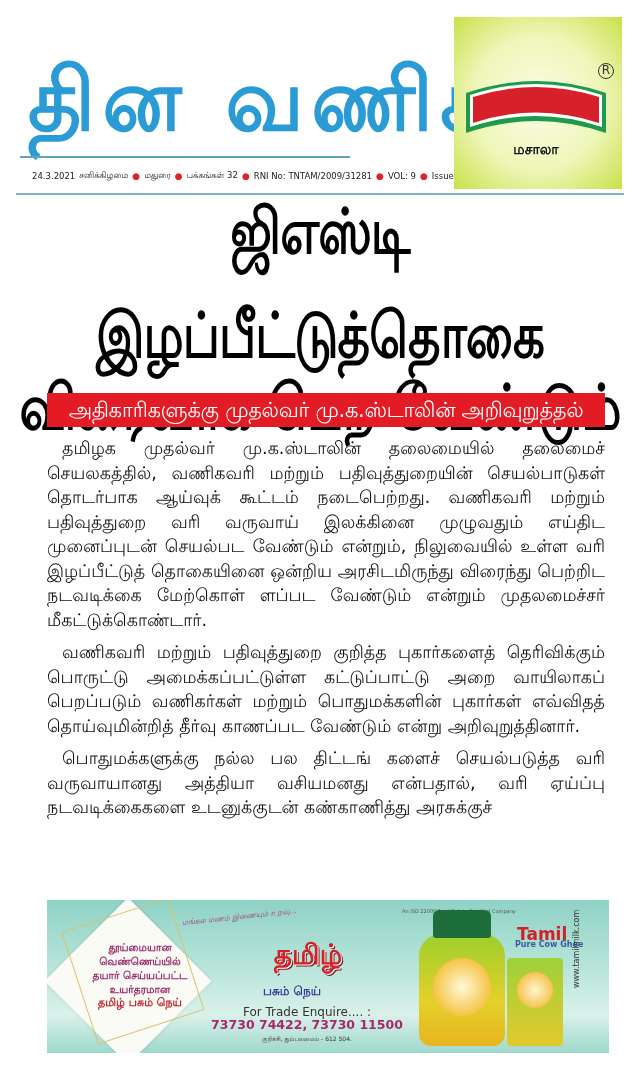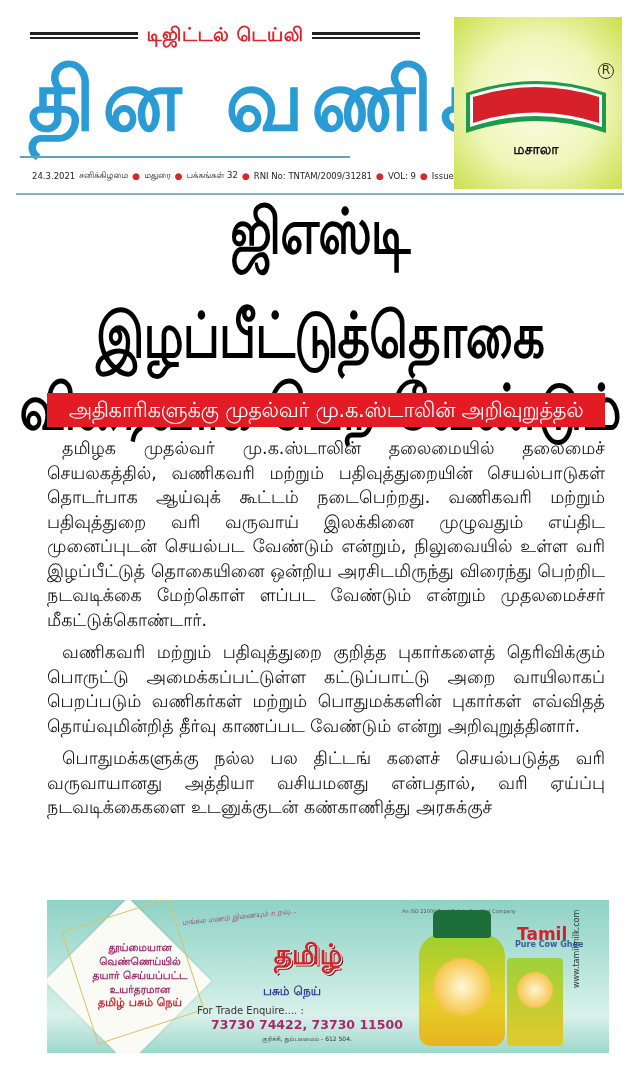--- a/index.html
+++ b/index.html
@@ -45,42 +45,37 @@
   .ghee-ad { position: absolute; left: 47px; top: 900px; width: 562px; height: 153px;
     background: linear-gradient(180deg, #8fd2c5 0%, #b9e5da 45%, #d9f1ea 75%, #9ed8cb 100%); overflow: hidden; }
   .ghee-diamond { position: absolute; left: 22px; top: 22px; width: 118px; height: 118px; background: #fbfbf6; transform: rotate(45deg); box-shadow: 0 0 3px rgba(0,0,0,0.15); }
   .ghee-diamond-frame { position: absolute; left: 30px; top: 12px; width: 112px; height: 118px; border: 1.5px solid #d8c36a; transform: rotate(-18deg); }
   .ghee-tag { position: absolute; left: 28px; top: 40px; width: 130px; text-align: center; font-size: 10.5px; line-height: 14px; color: #9b2a6c; font-weight: bold; }
   .ghee-tag .strong { color: #c1202c; font-size: 11px; }
   .ghee-script { position: absolute; left: 135px; top: 12px; font-size: 7.5px; color: #a03a7a; font-style: italic; line-height: 10px; transform: rotate(-6deg); }
   .ghee-brand { position: absolute; left: 176px; top: 38px; width: 170px; text-align: center; color: #d31f26; font-weight: bold; font-size: 28px; font-family: "DejaVu Serif", serif; text-shadow: 1px 1px 0 #fff, 2px 2px 0 #7a1115; }
   .ghee-brand-sub { position: absolute; left: 160px; top: 84px; width: 170px; text-align: center; color: #3b3a96; font-size: 12px; font-weight: bold; }
   .ghee-iso { position: absolute; left: 355px; top: 8px; font-size: 5px; color: #555; }
-  .ghee-trade { position: absolute; left: 150px; top: 105px; width: 220px; text-align: left; font-size: 10px; color: #333; }
+  .ghee-trade { position: absolute; left: 150px; top: 105px; width: 220px; text-align: center; font-size: 12px; color: #333; }
   .ghee-phone { position: absolute; left: 140px; top: 117px; width: 240px; text-align: center; font-size: 12.5px; color: #a8286e; font-weight: bold; }
   .ghee-addr { position: absolute; left: 150px; top: 135px; width: 220px; text-align: center; font-size: 6px; color: #333; }
   .ghee-jar { position: absolute; left: 372px; top: 10px; width: 86px; height: 138px; }
   .jar-lid { position: absolute; left: 14px; top: 0; width: 58px; height: 28px; background: #1d6e3a; border-radius: 6px 6px 3px 3px; }
   .jar-body { position: absolute; left: 0; top: 24px; width: 86px; height: 112px; background: linear-gradient(180deg, #9ccf2d 0%, #e4d02a 60%, #e7b51f 100%); border-radius: 22px 22px 12px 12px; }
   .jar-label { position: absolute; left: 14px; top: 48px; width: 58px; height: 58px; background: radial-gradient(circle, #fff8d8 0%, #f5c445 70%, #e08a1c 100%); border-radius: 50%; }
   .ghee-pouch { position: absolute; left: 460px; top: 58px; width: 56px; height: 88px; background: linear-gradient(180deg, #9ed13a 0%, #e3c92b 100%); border-radius: 4px; }
   .pouch-label { position: absolute; left: 10px; top: 14px; width: 36px; height: 36px; border-radius: 50%; background: radial-gradient(circle, #fff5cf 0%, #f3bd3e 80%); }
   .ghee-tamil { position: absolute; left: 470px; top: 24px; color: #d0222a; font-weight: bold; font-size: 17px; }
   .ghee-pure { position: absolute; left: 468px; top: 40px; color: #3a5aa0; font-size: 8px; font-weight: bold; }
   .ghee-web { position: absolute; left: 525px; top: 88px; font-size: 8px; color: #333; transform: rotate(-90deg); transform-origin: left top; white-space: nowrap; }
 </style>
 </head>
 <body>
 
 <header class="masthead">
-  <div class="tagline-row">
-    <div class="rule-double"></div>
-    <span class="tagline">டிஜிட்டல் டெய்லி</span>
-    <div class="rule-double"></div>
-  </div>
   <div class="paper-title">தின வணிகம்</div>
   <div class="title-underline"></div>
   <div class="meta-line">
     <span>24.3.2021</span>
     <span>சனிக்கிழமை</span>
     <span class="dot">●</span>
     <span>மதுரை</span>
     <span class="dot">●</span>
     <span>பக்கங்கள் 32</span>
     <span class="dot">●</span>

